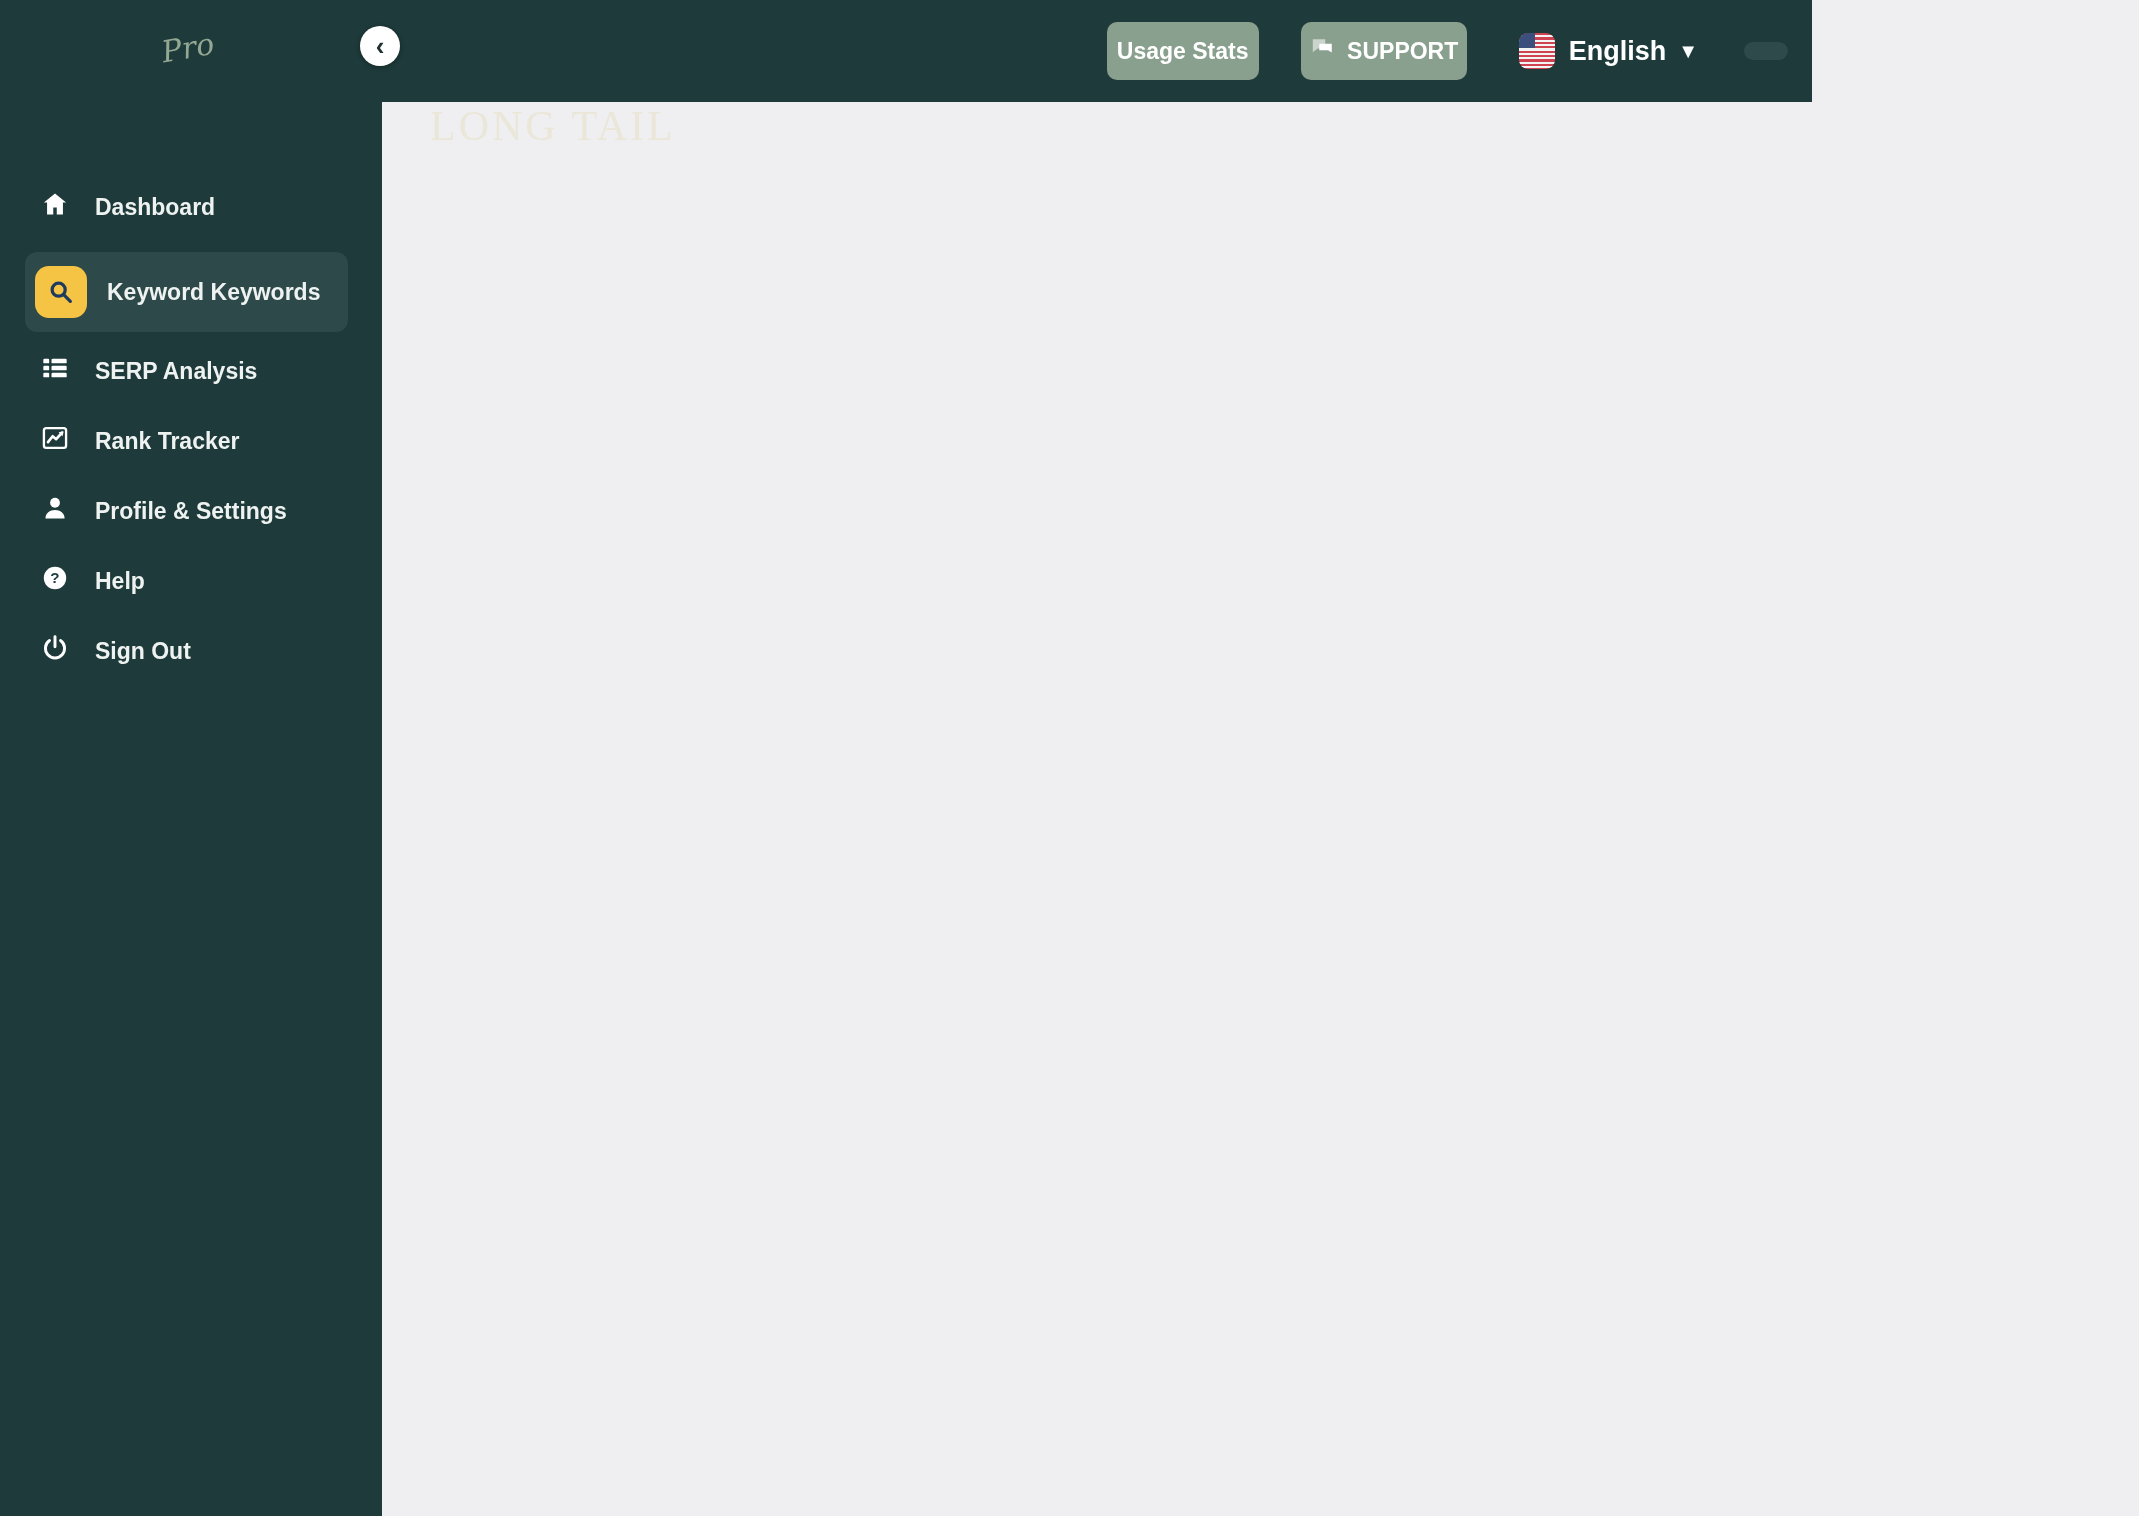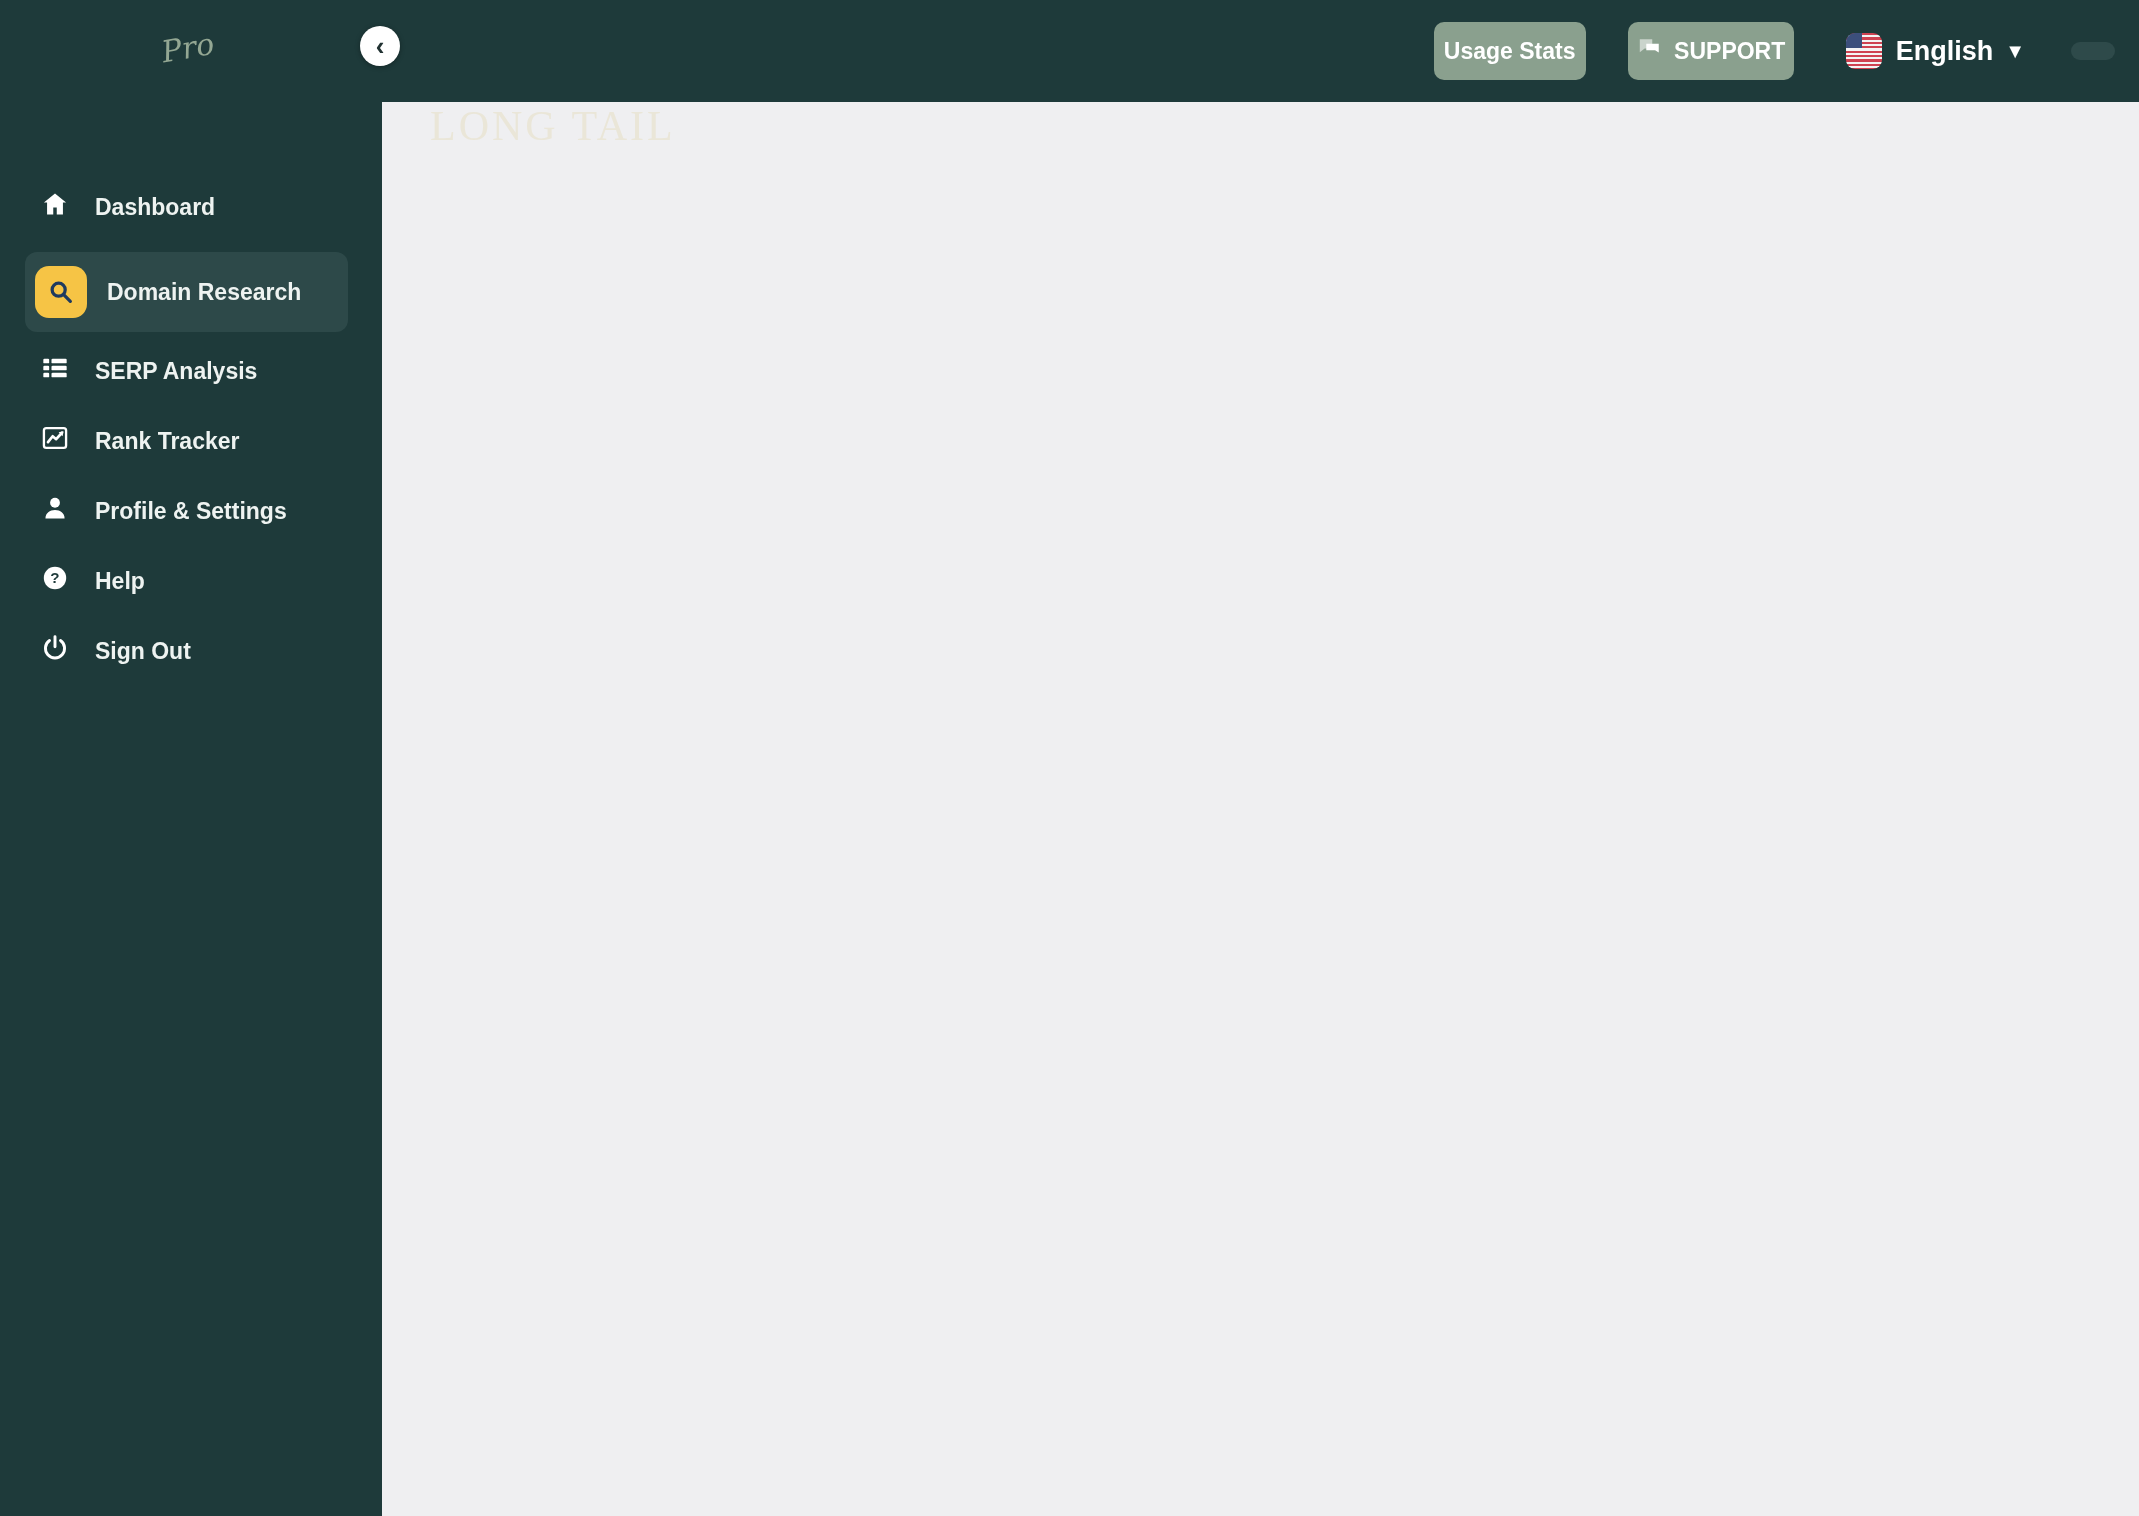--- a/index.html
+++ b/index.html
@@ -1,20 +1,20 @@
 <!DOCTYPE html>
 <html><head>
 <meta charset="utf-8">
 <style>
   * { margin:0; padding:0; box-sizing:border-box; }
   html,body { width:2139px; height:1516px; overflow:hidden; }
   body { font-family:"Liberation Sans", sans-serif; background:#efeff1; position:relative; }
 
   
-  .topbar { position:absolute; left:0; top:0; width:2139px; height:102px; background:#1e3a3a; z-index:2;
+  .topbar { position:absolute; left:0; top:0; width:1812px; height:102px; background:#1e3a3a; z-index:2;
             display:flex; align-items:flex-start; }
   .sidebar { position:absolute; left:0; top:0; width:382px; height:1516px; background:#1e3a3a; z-index:3; }
   .logo { height:102px; display:flex; align-items:center; justify-content:center; padding-top:8px; }
   .logo .main { font-family:"Liberation Serif", serif; font-size:42px; letter-spacing:3px; color:#eae6d8; font-weight:400; }
   .logo .suffix { font-family:"DejaVu Serif", serif; font-style:italic; font-size:30px; color:#93a793; margin-left:-4px; transform:rotate(-10deg) translateY(-8px); display:inline-block; }
   .collapse-btn { position:absolute; left:360px; top:26px; width:40px; height:40px; border-radius:50%;
                   background:#fff; z-index:5; display:flex; align-items:center; justify-content:center;
                   box-shadow:0 1px 5px rgba(0,0,0,.35); color:#233; font-size:26px; font-weight:bold; cursor:pointer; }
   .nav { margin-top:80px; }
   .nav-item { height:50px; margin:0 34px 20px 25px; padding-left:16px; display:flex; align-items:center; gap:26px;
@@ -183,21 +183,21 @@
           </svg></span>
       <span>Dashboard</span>
     </div>
     <div class="nav-item active">
       <span class="icon-box">
         <svg viewBox="0 0 24 24">
             <circle cx="10" cy="10" r="5.6" fill="none" stroke="#1e3a5f" stroke-width="2.8"></circle>
             <line x1="14.3" y1="14.3" x2="20" y2="20" stroke="#1e3a5f" stroke-width="2.8" stroke-linecap="round"></line>
           </svg>
       </span>
-      <span>Domain Research</span>
+      <span>Keyword Keywords</span>
     </div>
     <div class="nav-item">
       <span><svg viewBox="0 0 24 24">
             <g fill="#fff">
               <rect x="2" y="4" width="5" height="4" rx="1"></rect>
               <rect x="9" y="4" width="13" height="4" rx="1"></rect>
               <rect x="2" y="10" width="5" height="4" rx="1"></rect>
               <rect x="9" y="10" width="13" height="4" rx="1"></rect>
               <rect x="2" y="16" width="5" height="4" rx="1"></rect>
               <rect x="9" y="16" width="13" height="4" rx="1"></rect>

